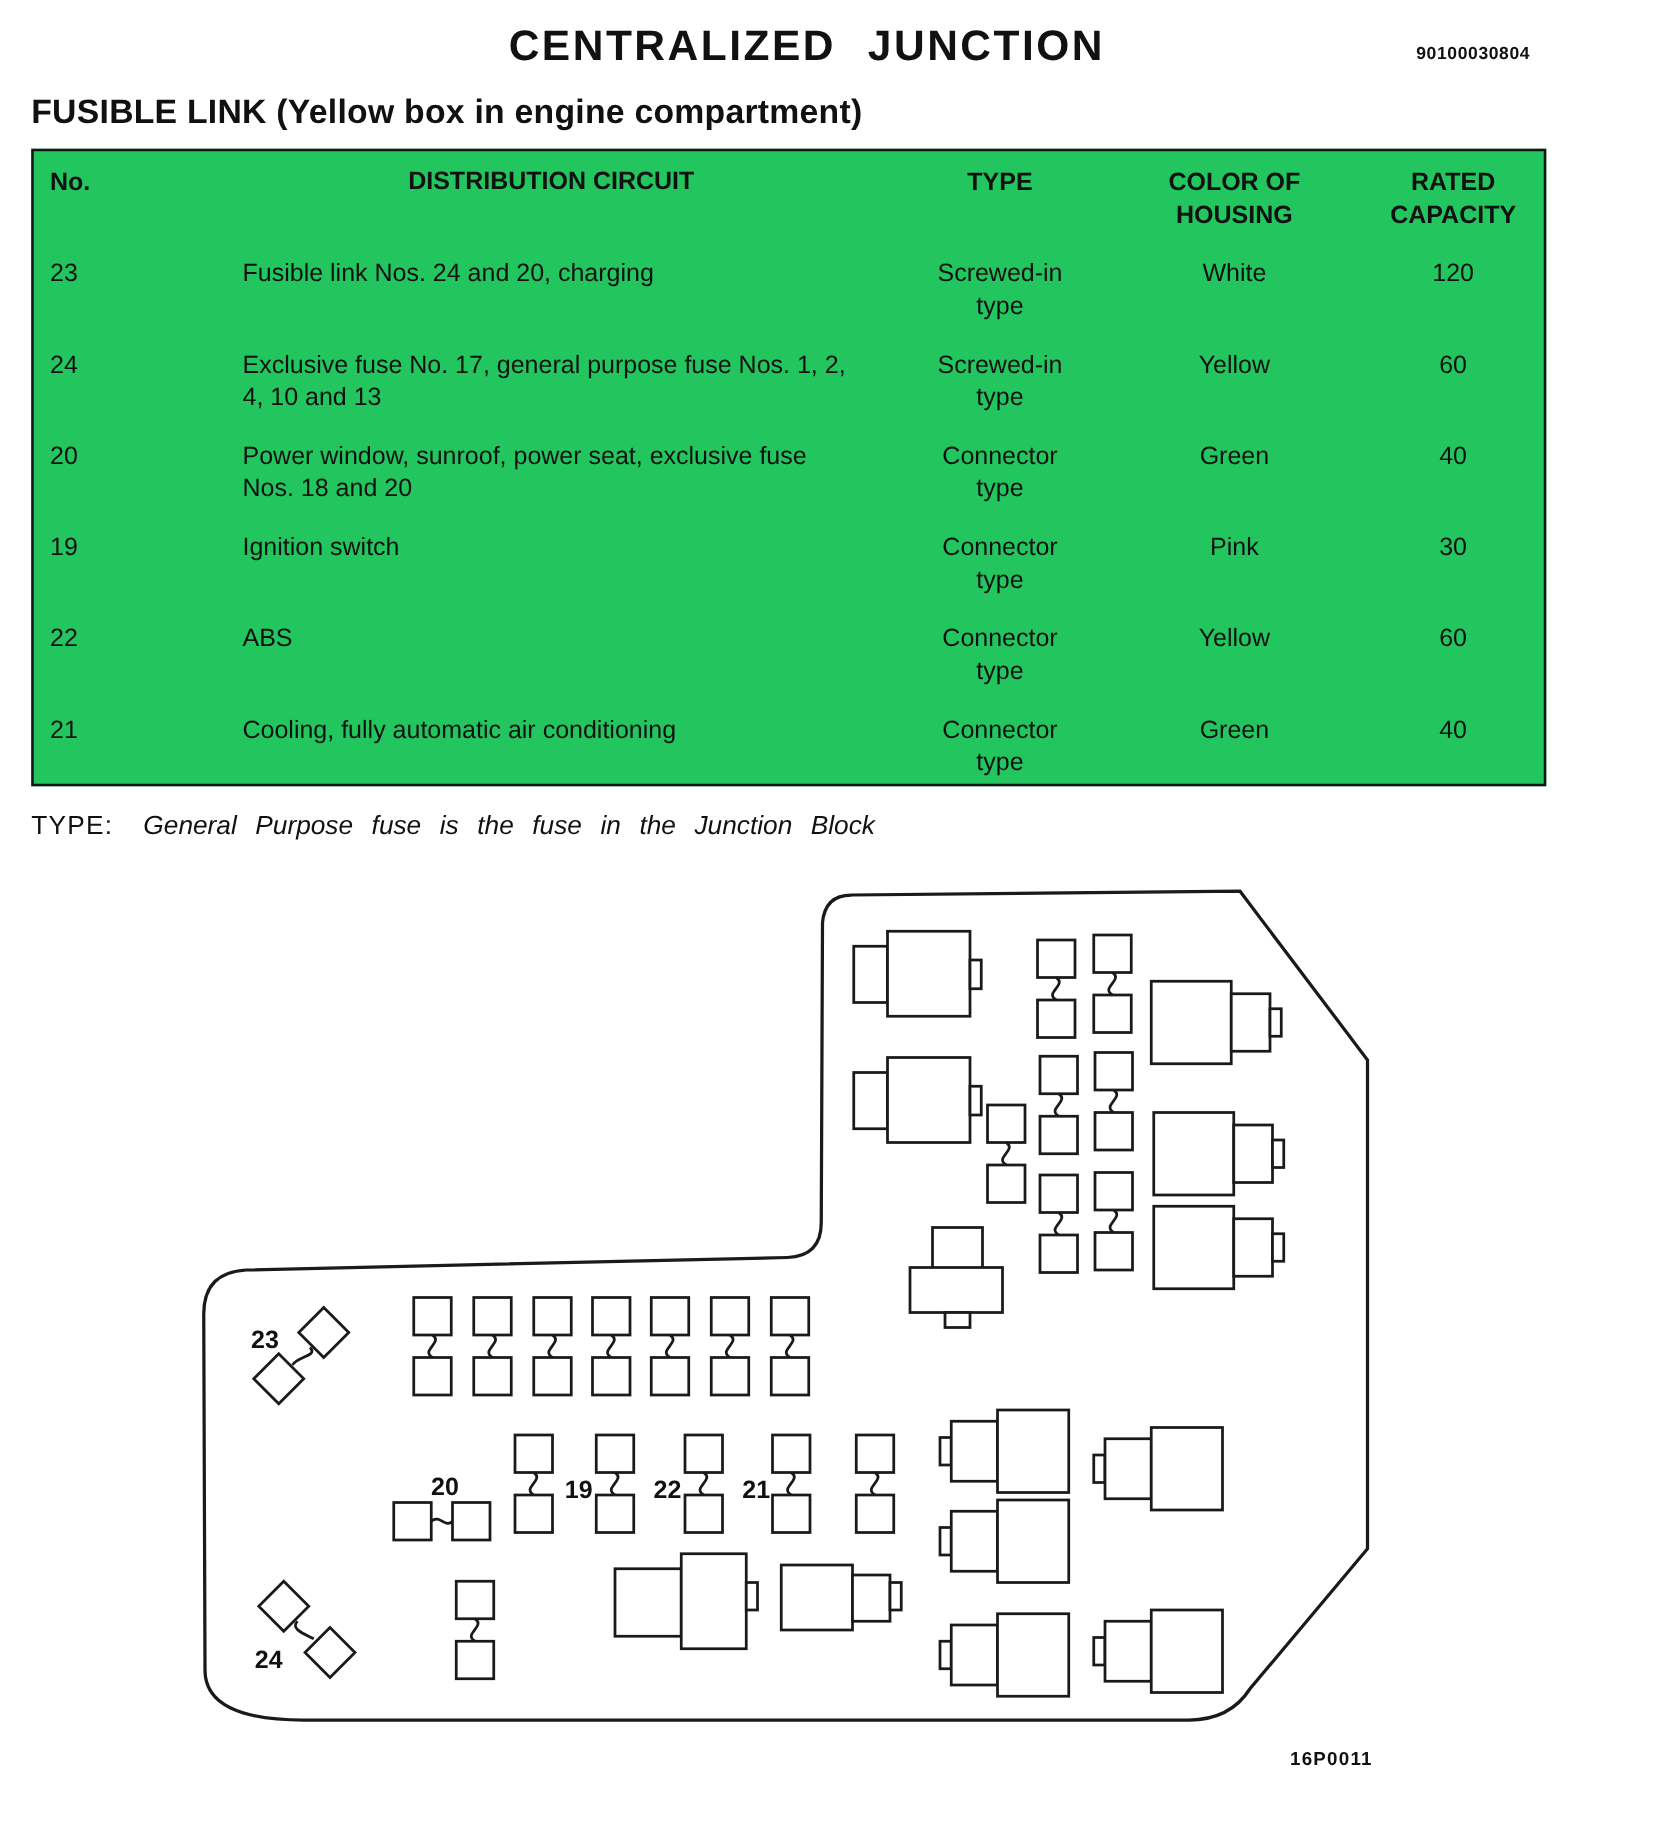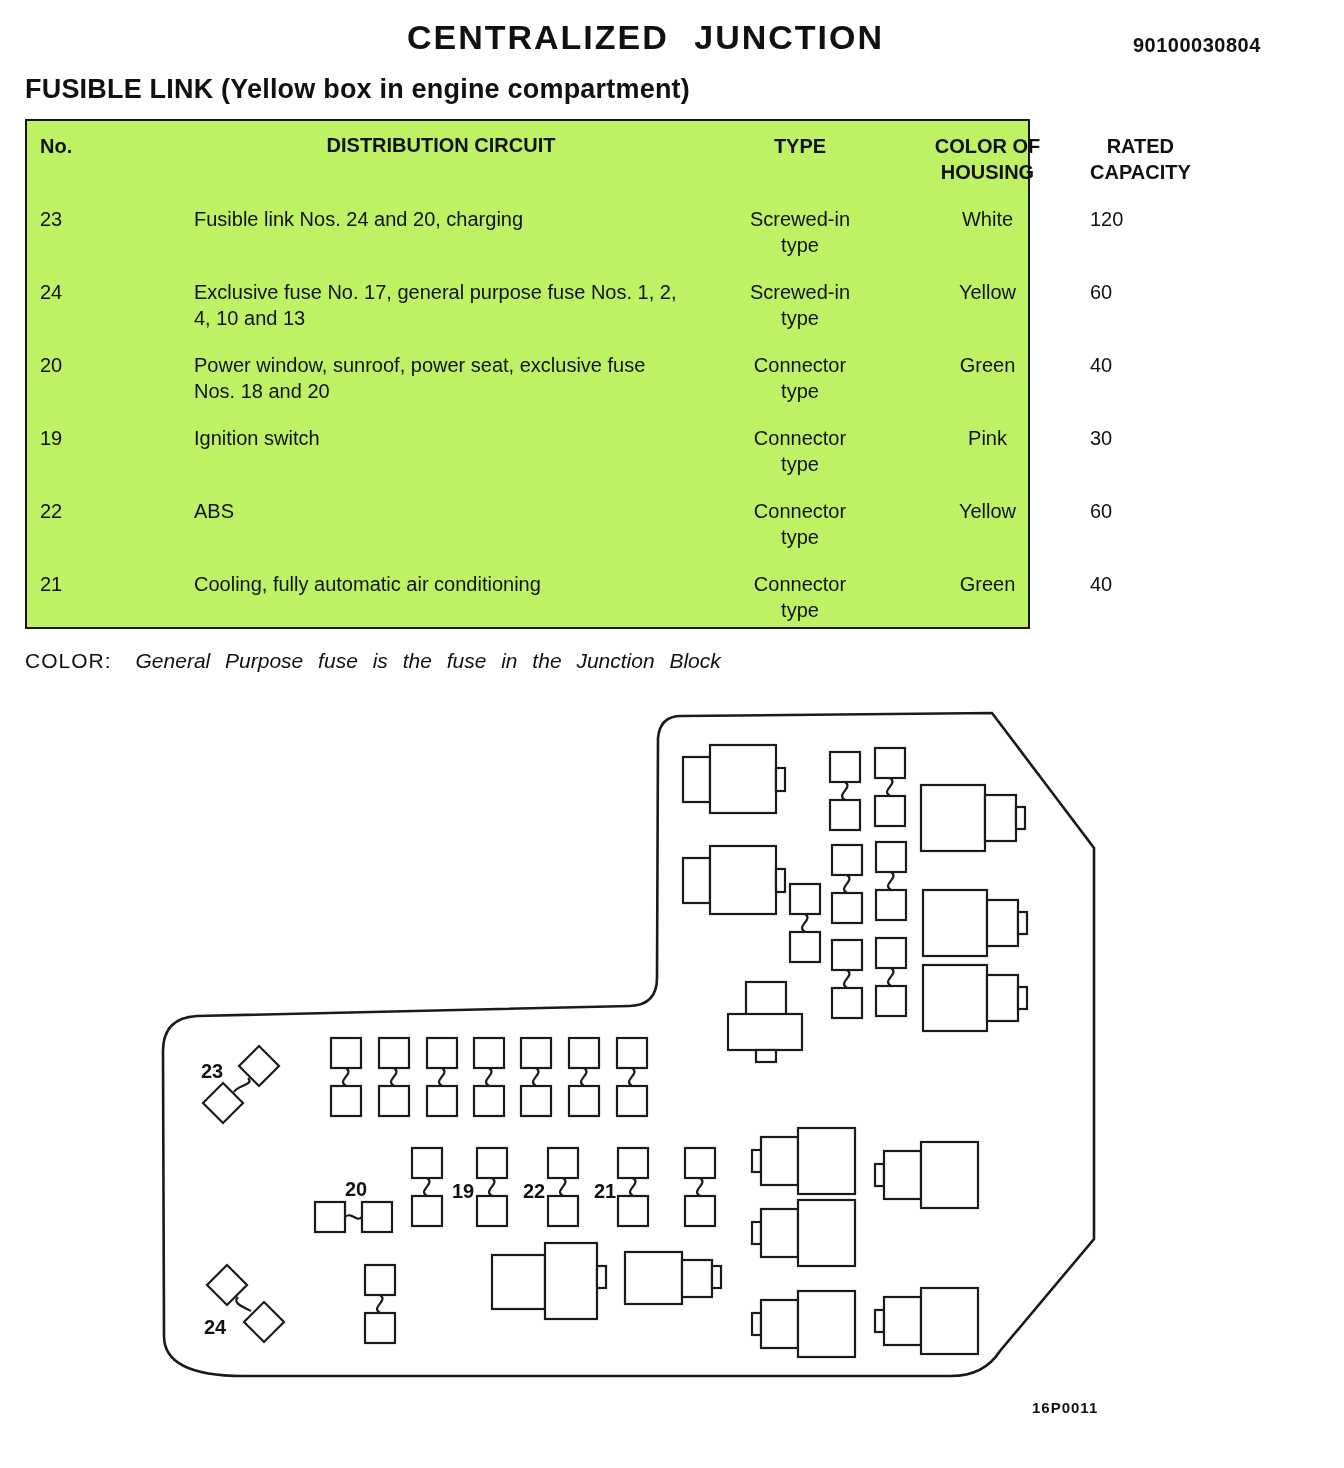--- a/index.html
+++ b/index.html
@@ -2,24 +2,24 @@
 <html><head>
 <meta charset="utf-8">
 <style>
   * { margin:0; padding:0; box-sizing:border-box; }
   html,body { width:1344px; height:1468px; }
   body { background:#e9e9e7; font-family:"Liberation Sans", sans-serif; color:#111; }
   .page { position:relative; width:1344px; height:1468px; background:#ffffff; overflow:hidden; }
 
   .title { position:absolute; top:18px; left:0; width:1262px; text-align:center;
            font-size:34px; font-weight:bold; letter-spacing:2px; word-spacing:14px;padding-left:29px; }
-  .doc-number { position:absolute; top:34px; left:1133px; font-size:20px; font-weight:bold; letter-spacing:0.5px; }
+  .doc-number { position:absolute; top:34px; left:1133px; font-size:14px; font-weight:bold; letter-spacing:0.5px; }
   .section-title { position:absolute; top:74px; left:25px; font-size:27px; font-weight:bold; letter-spacing:0.2px; }
 
-  .fuse-table { position:absolute; top:119px; left:25px; width:1005px; background:#bef264;
+  .fuse-table { position:absolute; top:119px; left:25px; width:1212px; background:#22c55e;
                 border:2.5px solid #161616; padding-bottom:4px; }
   .row { display:grid; grid-template-columns:140px 548px 170px 205px 1fr; align-items:start; min-height:73px; }
   .row.thead { min-height:84px; padding-top:11px; font-weight:bold; }
   .row:last-child { min-height:52px; }
   .cell { font-size:20px; line-height:26px; padding-top:1px; }
   .cell-no { padding-left:13px; }
   .cell-circuit { padding-left:27px; padding-right:25px; }
   .thead .cell-circuit { padding:0; text-align:center; }
   .cell-type, .cell-color, .cell-capacity { text-align:center; }
   .cell-type span { display:inline-block; max-width:112px; }
@@ -98,21 +98,21 @@
     <div class="row">
       <div class="cell cell-no">21</div>
       <div class="cell cell-circuit">Cooling, fully automatic air conditioning</div>
       <div class="cell cell-type"><span>Connector type</span></div>
       <div class="cell cell-color">Green</div>
       <div class="cell cell-capacity">40</div>
     </div>
   </div>
 
   <div class="note">
-    <span class="note-label">COLOR:</span><span class="note-text">General Purpose fuse is the fuse in the Junction Block</span>
+    <span class="note-label">TYPE:</span><span class="note-text">General Purpose fuse is the fuse in the Junction Block</span>
   </div>
 
   <svg class="diagram" width="1344" height="745" viewBox="0 0 1344 745">
     <defs>
       <g id="fuselink-v">
         <rect class="shape" x="0" y="0" width="30" height="30"></rect>
         <path class="wire" d="M15,30 C24,36 5,42 15,48"></path>
         <rect class="shape" x="0" y="48" width="30" height="30"></rect>
       </g>
       <g id="relay-L">

